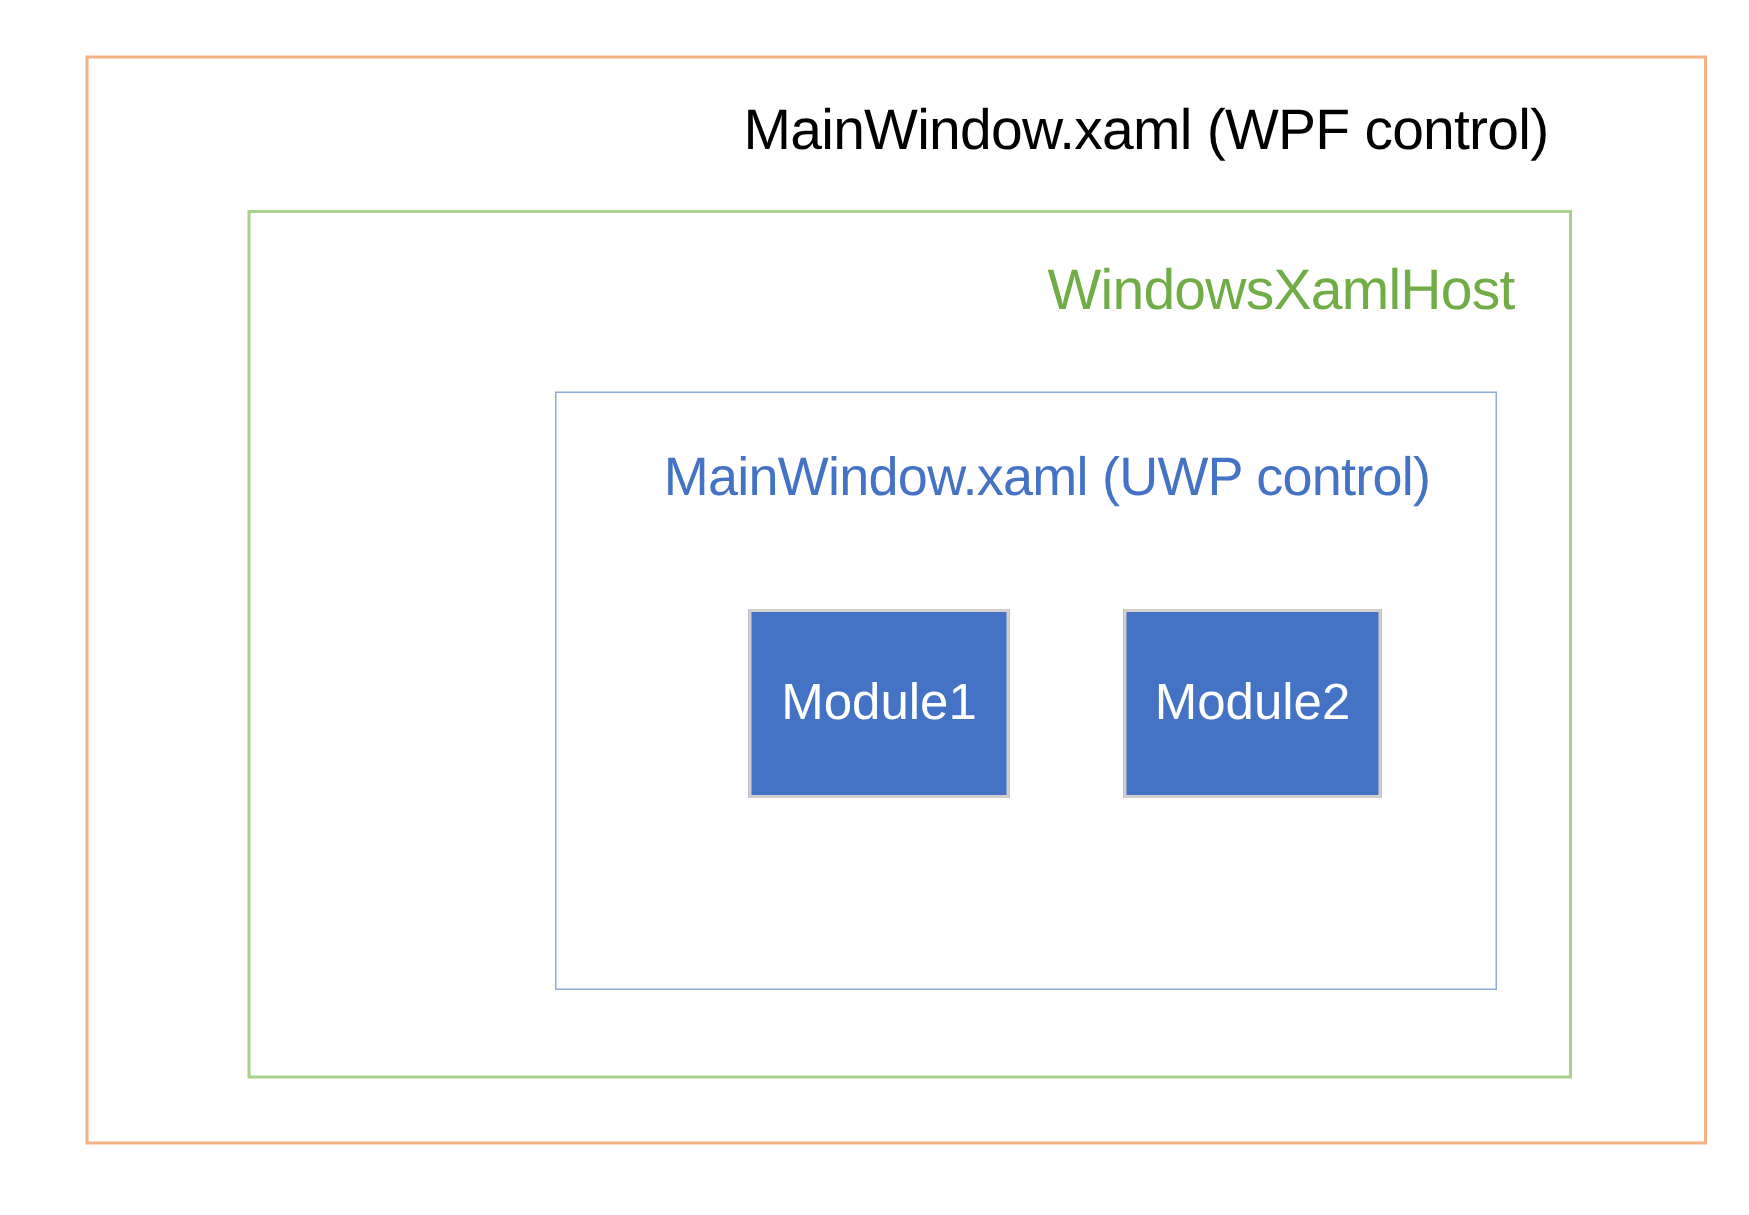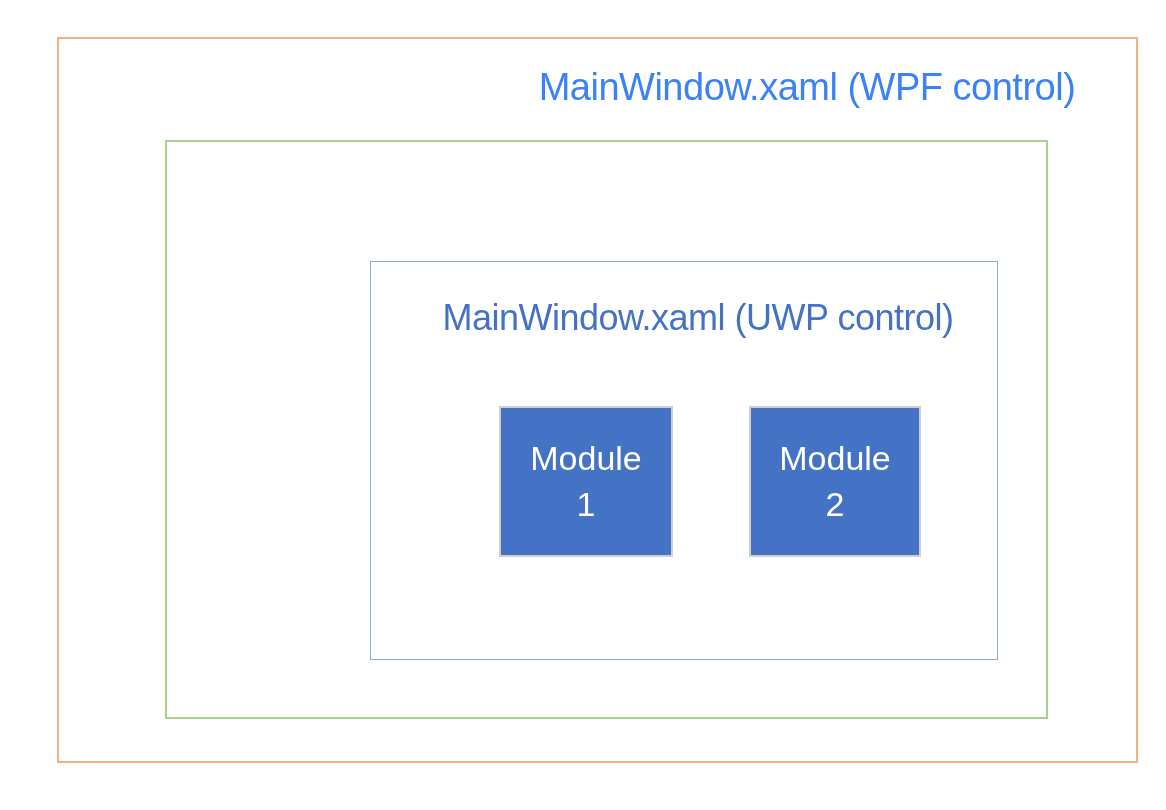--- a/index.html
+++ b/index.html
@@ -37,45 +37,45 @@
   }
   .diagram-label {
     position: absolute;
     text-align: center;
     font-size: 38px;
     line-height: 1.15;
     white-space: nowrap;
     letter-spacing: -0.5px;
   }
   .outer-label {
-    left: 507px; top: 66px;
+    left: 464px; top: 66px;
     width: 600px;
-    color: #3b82f6;
+    color: #000000;
     text-align: center;
   }
   .host-label {
     left: 554px; top: 173px;
     width: 600px;
     color: #70AD47;
   }
   .shell-label {
     left: 398px; top: 297px;
     width: 600px;
     color: #4472C4;
     font-size: 36px;
   }
   .module {
     position: absolute;
     top: 407px;
-    height: 151px;
+    height: 126px;
     background: #4472C4;
     border: 2px solid #D0CECE;
     box-sizing: border-box;
     display: flex;
-    flex-direction: column;
+    flex-direction: row;
     align-items: center;
     justify-content: center;
     color: #ffffff;
     font-size: 34px;
     line-height: 1.35;
     text-align: center;
   }
   .module-1 { left: 500px; width: 174px; }
   .module-2 { left: 750px; width: 172px; }
   .module span { display: block; }
@@ -100,16 +100,17 @@
           <span>Module</span>
           <span>2</span>
         </div>
 
       </div>
     </div>
   </div>
 
   <div class="diagram-label outer-label">MainWindow.xaml (WPF control)</div>
 
+  <div class="diagram-label host-label">WindowsXamlHost</div>
 
   <div class="diagram-label shell-label">MainWindow.xaml (UWP control)</div>
 
 </div>
 
 </body></html>

